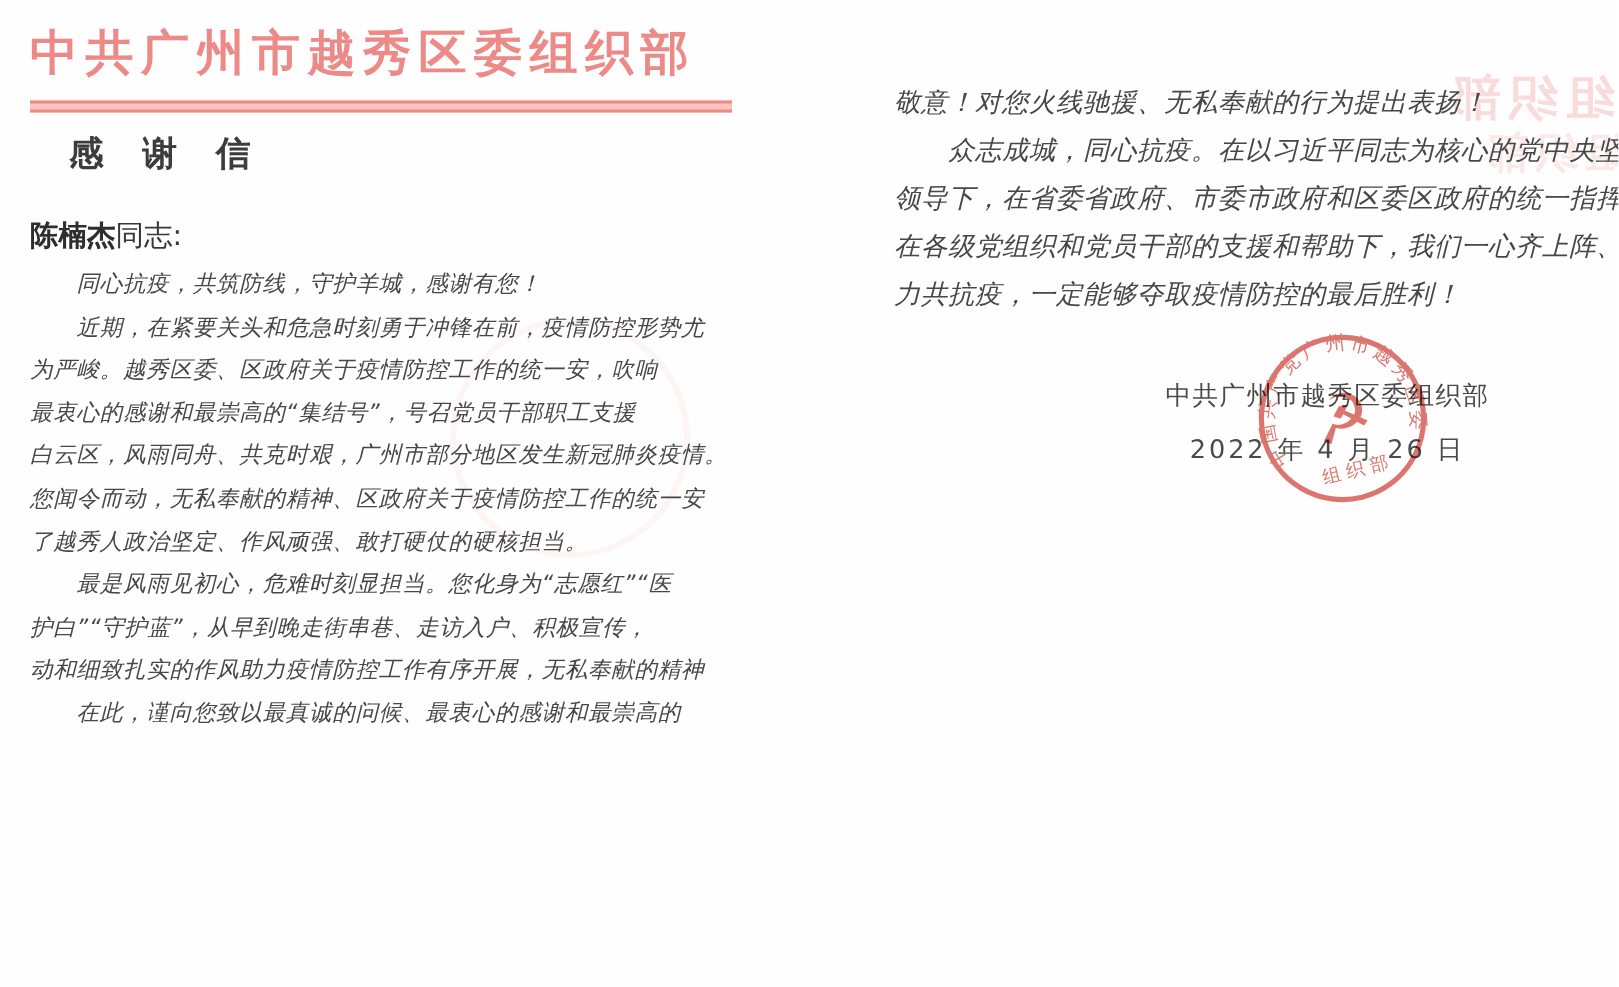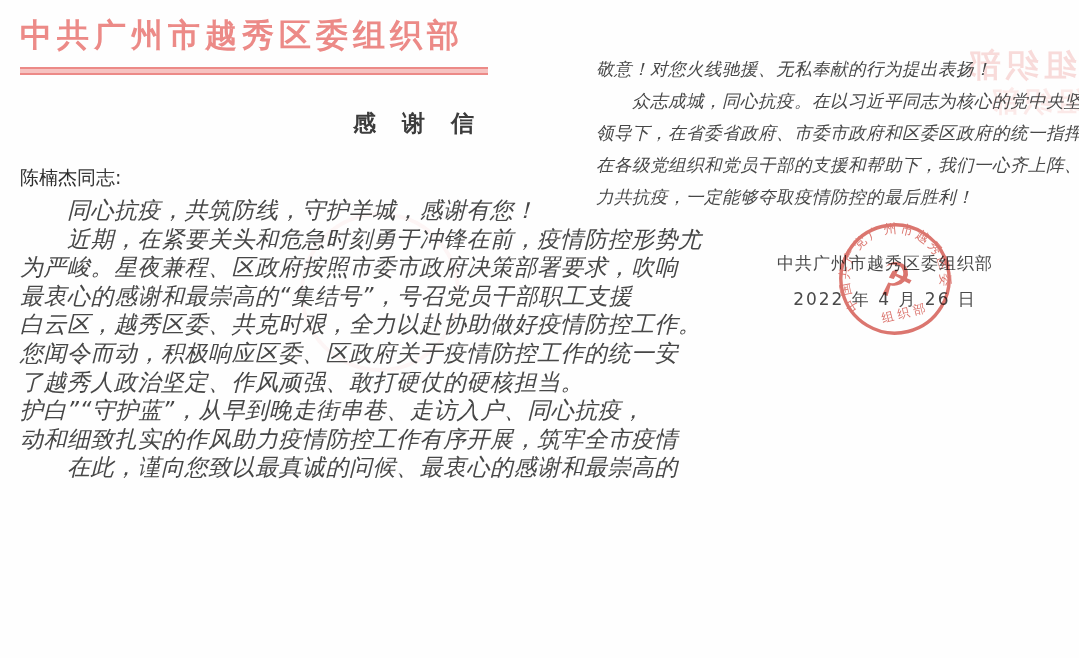--- a/index.html
+++ b/index.html
@@ -16,31 +16,31 @@
     font-size:32px;font-weight:bold;color:#ec8a87;
     letter-spacing:5px;white-space:nowrap;
   }
   .header-rule{
     margin-top:9px;width:468px;height:4px;
     background:#f6c3c1;
     border-top:2px solid #ec8a87;
     border-bottom:2px solid #ec8a87;
   }
   .letter-title{
-    margin-top:33px;width:480px;text-align:right;
+    margin-top:12px;width:480px;text-align:left;
     font-size:23px;font-weight:bold;color:#3c3c3c;
     letter-spacing:26px;text-indent:26px;white-space:nowrap;
   }
   .salutation{
     margin-top:26px;font-size:19px;color:#383838;white-space:nowrap;
   }
-  .salutation .recipient{font-weight:normal;color:#2e2e2e;margin-top:32px;}
+  .salutation .recipient{font-weight:bold;color:#2e2e2e;margin-top:32px;}
   .body-lines{margin-top:5px;font-style:italic;}
   .body-lines .line{
-    font-size:23px;line-height:28.6px;color:#474747;
+    font-size:15px;line-height:28.6px;color:#474747;
     white-space:nowrap;letter-spacing:0.5px;
   }
   
   .right-col{position:absolute;left:596px;top:48px;width:475px;}
   .right-col .body-lines .line{
     font-size:17.5px;line-height:32px;color:#474747;
     white-space:nowrap;letter-spacing:0.5px;
   }
   .signature{
     position:absolute;left:770px;top:252px;width:230px;
@@ -87,27 +87,28 @@
   <div class="left-col">
     <div class="org-header">中共广州市越秀区委组织部</div>
     <div class="header-rule"></div>
     <div class="letter-title">感谢信</div>
     <div class="salutation">
       <span class="recipient">陈楠杰</span><span>同志:</span>
     </div>
     <div class="body-lines">
         <div class="line">　　同心抗疫，共筑防线，守护羊城，感谢有您！</div>
         <div class="line">　　近期，在紧要关头和危急时刻勇于冲锋在前，疫情防控形势尤</div>
-        <div class="line">为严峻。星夜兼程、区政府按照市委市政府决策部署要求，吹响</div>
+        <div class="line">为严峻。越秀区委、区政府关于疫情防控工作的统一安，吹响</div>
         <div class="line">最衷心的感谢和最崇高的“集结号”，号召党员干部职工支援</div>
-        <div class="line">白云区，越秀区委、共克时艰，全力以赴协助做好疫情防控工作。</div>
-        <div class="line">您闻令而动，积极响应区委、区政府关于疫情防控工作的统一安</div>
+        <div class="line">白云区，风雨同舟、共克时艰，广州市部分地区发生新冠肺炎疫情。</div>
+        <div class="line">您闻令而动，无私奉献的精神、区政府关于疫情防控工作的统一安</div>
         <div class="line">了越秀人政治坚定、作风顽强、敢打硬仗的硬核担当。</div>
-        <div class="line">护白”“守护蓝”，从早到晚走街串巷、走访入户、同心抗疫，</div>
-        <div class="line">动和细致扎实的作风助力疫情防控工作有序开展，筑牢全市疫情</div>
+        <div class="line">　　最是风雨见初心，危难时刻显担当。您化身为“志愿红”“医</div>
+        <div class="line">护白”“守护蓝”，从早到晚走街串巷、走访入户、积极宣传，</div>
+        <div class="line">动和细致扎实的作风助力疫情防控工作有序开展，无私奉献的精神</div>
         <div class="line">　　在此，谨向您致以最真诚的问候、最衷心的感谢和最崇高的</div>
       </div>
   </div>
 
   <div class="right-col">
     <div class="body-lines">
         <div class="line">敬意！对您火线驰援、无私奉献的行为提出表扬！</div>
         <div class="line">　　众志成城，同心抗疫。在以习近平同志为核心的党中央坚强</div>
         <div class="line">领导下，在省委省政府、市委市政府和区委区政府的统一指挥下，</div>
         <div class="line">在各级党组织和党员干部的支援和帮助下，我们一心齐上阵、合</div>

